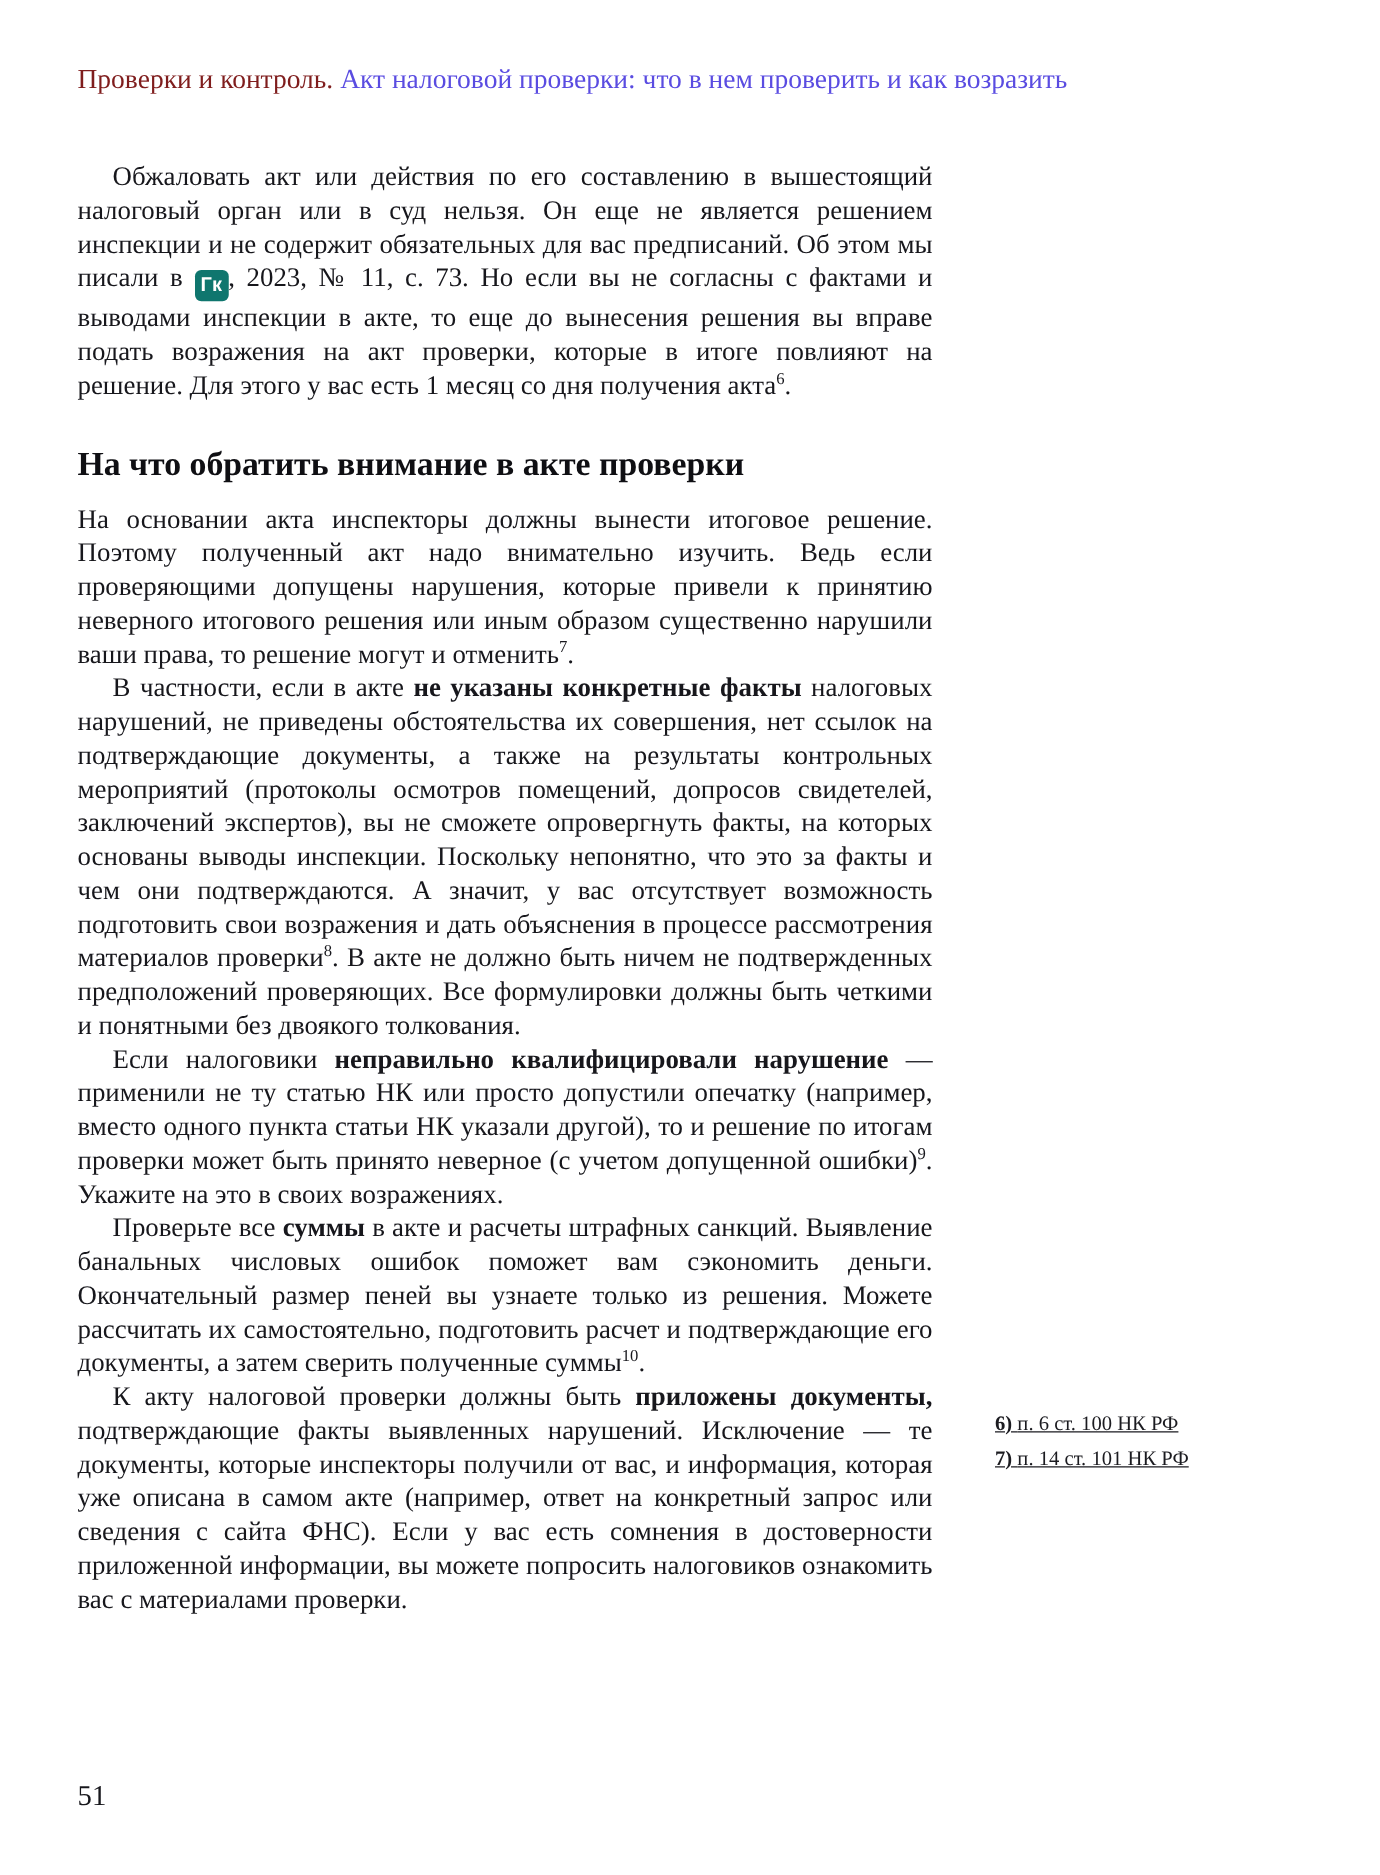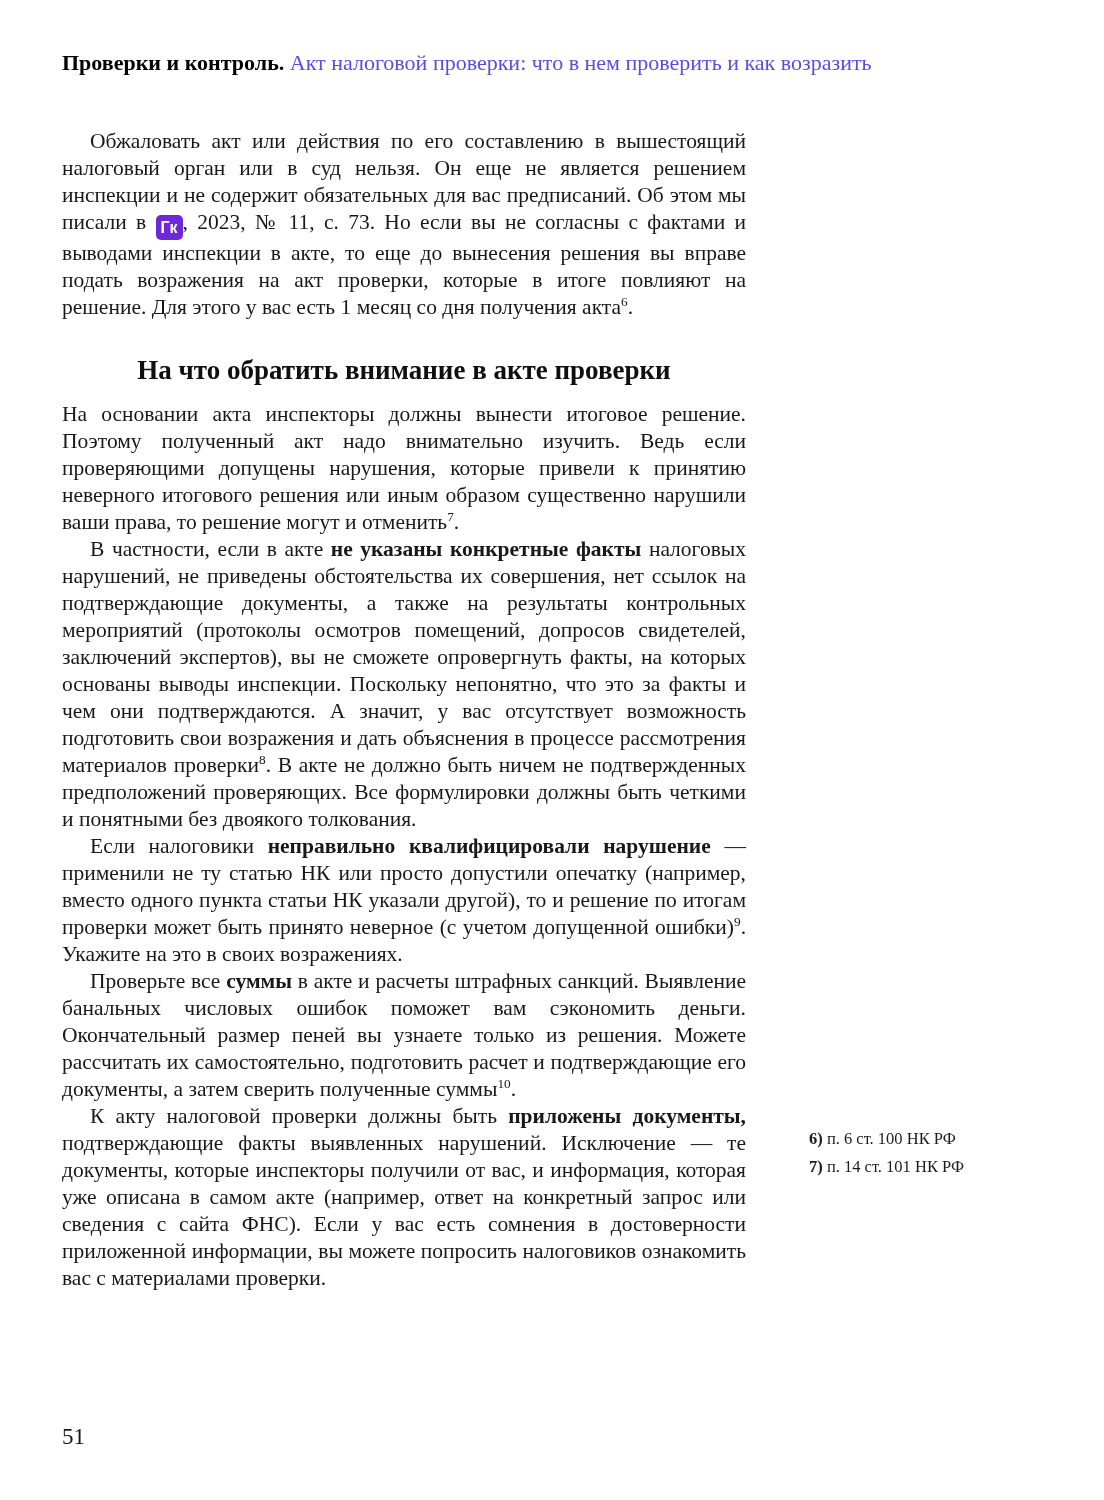--- a/index.html
+++ b/index.html
@@ -21,22 +21,22 @@
   .kolontitul {
     position: absolute;
     left: 62px;
     top: 50px;
     width: 980px;
     font-size: 22px;
     line-height: 26px;
     white-space: nowrap;
   }
   .rubric {
-    font-weight: bold;
-    color: #000000;
+    font-weight: normal;
+    color: #7f1d1d;
   }
   .article-title {
     color: #5a4ce1;
     text-align: center;
   }
 
   
   .text-col {
     position: absolute;
     left: 62px;
@@ -52,35 +52,35 @@
     padding: 0;
   }
   .text-col p.indent { text-indent: 28px; }
   .text-col h2 {
     font-size: 27px;
     line-height: 31px;
     font-weight: bold;
     color: #0f0f13;
     margin: 34px 0 15px 0;
     padding: 0;
-    text-align: center;
+    text-align: left;
   }
   .text-col h2 .hline { display: block; }
   .bold { font-weight: bold; }
   sup.fn-ref {
     font-size: 0.62em;
     line-height: 0;
     vertical-align: super;
   }
   .gk-icon {
     display: inline-block;
     width: 27px;
     height: 25px;
     border-radius: 5px;
-    background: #6d28d9;
+    background: #0f766e;
     color: #ffffff;
     font-family: "Liberation Sans", "DejaVu Sans", sans-serif;
     font-weight: bold;
     font-size: 16px;
     line-height: 25px;
     text-align: center;
     text-indent: 0;
     vertical-align: -4px;
   }
 
@@ -88,21 +88,21 @@
   .footnotes {
     position: absolute;
     left: 792px;
     top: 1128px;
     width: 240px;
     font-size: 16.5px;
     line-height: 21px;
     color: #1b1b20;
     text-align: left;
   }
-  .footnote { margin: 0 0 7px 17px; }
+  .footnote { margin: 0 0 7px 4px; text-decoration: underline; }
   .fn-num { font-weight: bold; }
 
   
   .page-number {
     position: absolute;
     left: 62px;
     top: 1424px;
     font-size: 23px;
     line-height: 26px;
     color: #17171c;

